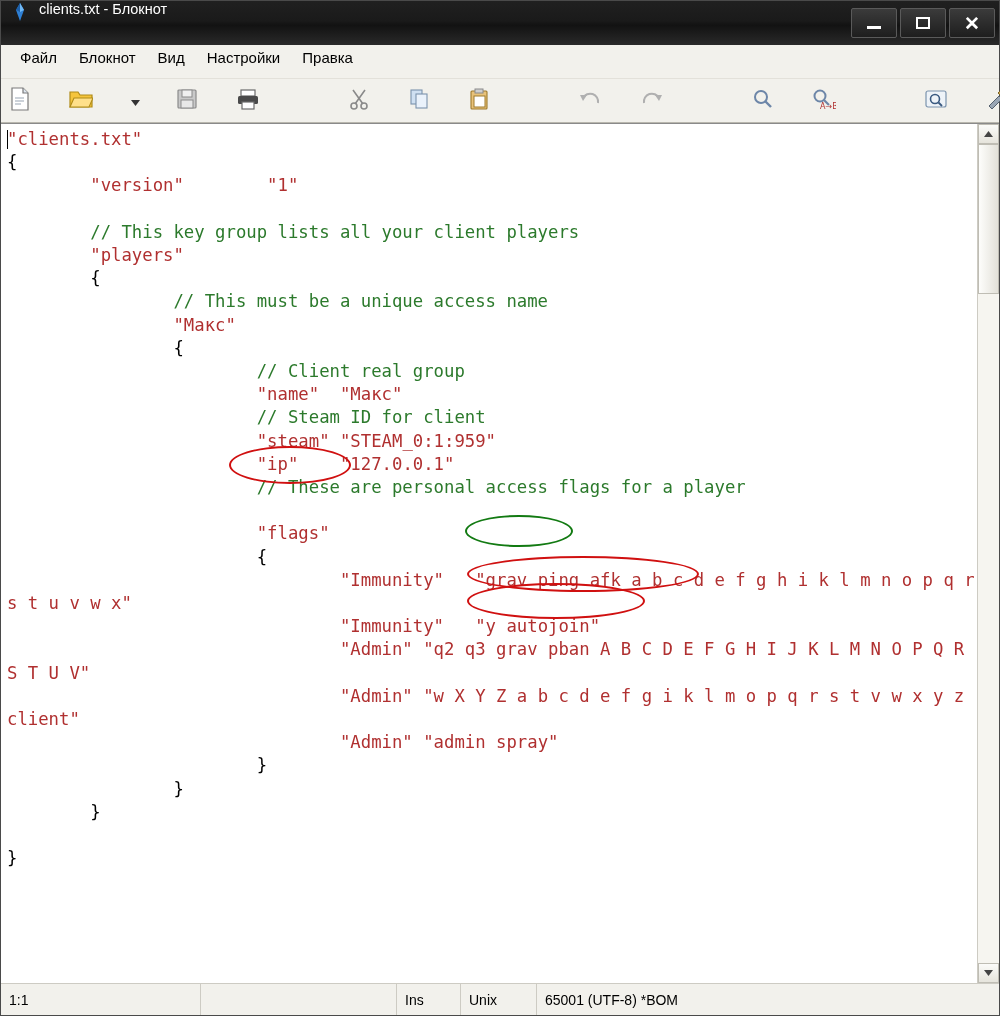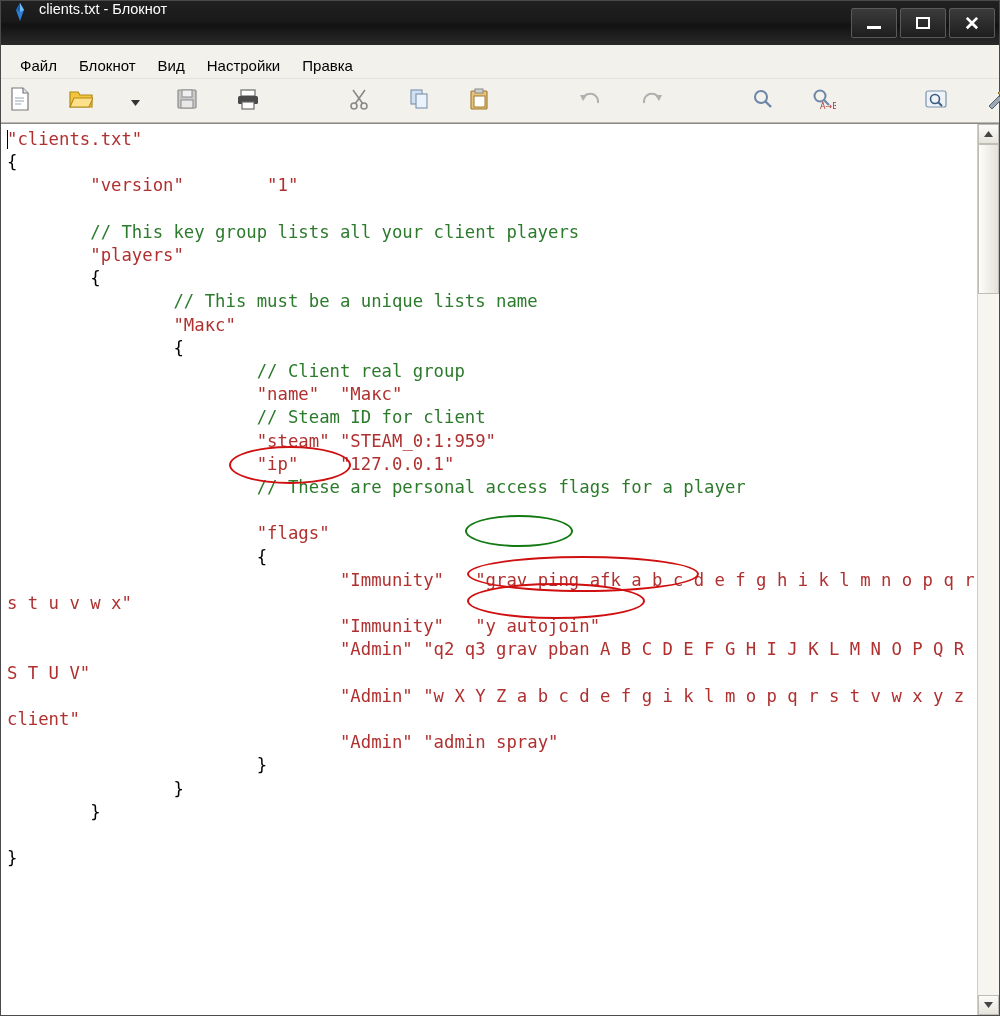--- a/index.html
+++ b/index.html
@@ -85,21 +85,21 @@
     font-size: 19px;
     font-weight: bold;
     line-height: 1;
     font-family: "Liberation Sans", sans-serif;
   }
   
   .menubar {
     height: 34px;
     background: #f2f1ec;
     display: flex;
-    align-items: flex-end;
+    align-items: flex-start;
     padding-left: 8px;
     border-bottom: 1px solid #e3e1da;
     box-sizing: border-box;
   }
   .menu-item {
     font-size: 15px;
     color: #000000;
     padding: 4px 11px;
     font-family: "Liberation Sans", sans-serif;
   }
@@ -401,21 +401,21 @@
   <div class="editor-wrap">
     <div class="editor">
       <div class="caret"></div>
       <pre class="code"><span class="str">"clients.txt"</span>
 {
         <span class="str">"version"</span>        <span class="str">"1"</span>
 
         <span class="com">// This key group lists all your client players</span>
         <span class="str">"players"</span>
         {
-                <span class="com">// This must be a unique lists name</span>
+                <span class="com">// This must be a unique access name</span>
                 <span class="str">"Макс"</span>
                 {
                         <span class="com">// Client real group</span>
                         <span class="str">"name"</span>  <span class="str">"Макс"</span>
                         <span class="com">// Steam ID for client</span>
                         <span class="str">"steam"</span> <span class="str">"STEAM_0:1:959"</span>
                         <span class="str">"ip"</span>    <span class="str">"127.0.0.1"</span>
                         <span class="com">// These are personal access flags for a player</span>
 
                         <span class="str">"flags"</span>
@@ -447,13 +447,20 @@
         <div class="vs-thumb"></div>
       </div>
       <div class="vs-btn">
         <svg width="9" height="6" viewBox="0 0 9 6">
             <polygon points="0,0 9,0 4.5,6" fill="#444"></polygon>
           </svg>
       </div>
     </div>
   </div>
 
+  <div class="statusbar">
+    <div class="sb-cell sb-pos">1:1</div>
+    <div class="sb-cell sb-gap"></div>
+    <div class="sb-cell sb-ins">Ins</div>
+    <div class="sb-cell sb-eol">Unix</div>
+    <div class="sb-cell sb-enc">65001 (UTF-8)  *BOM</div>
+  </div>
 </div>
 
 </body></html>

